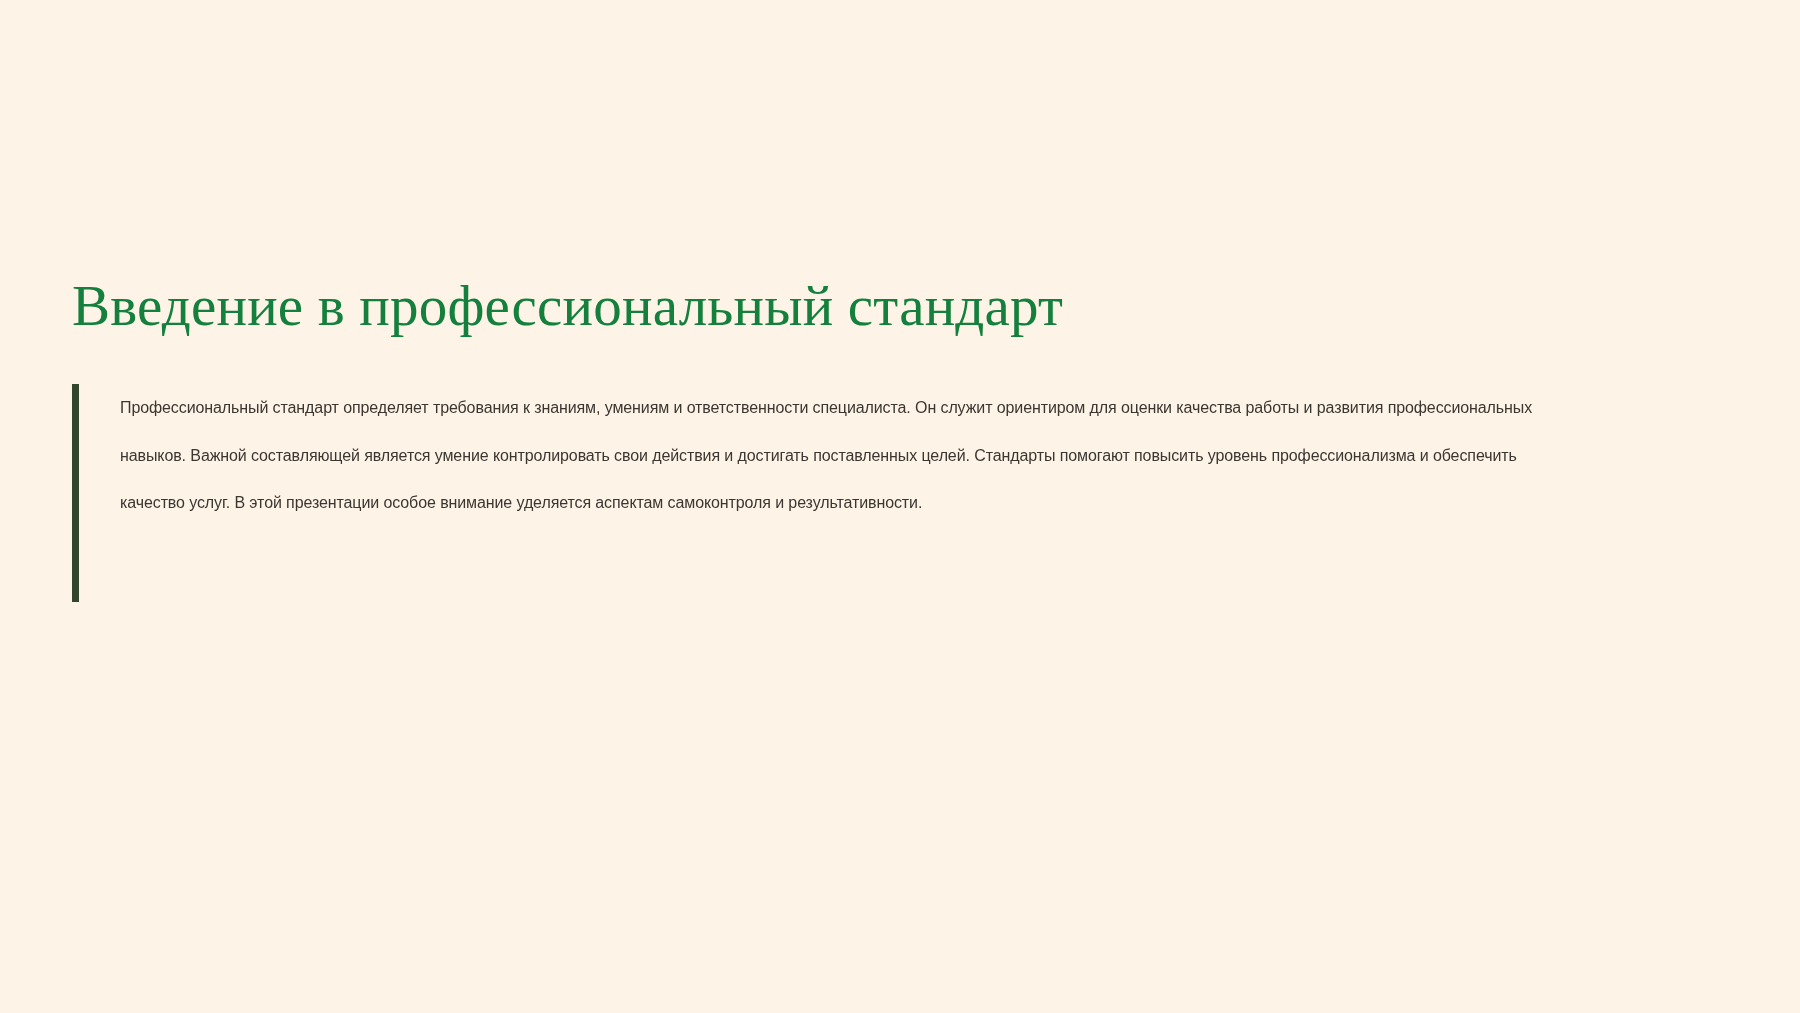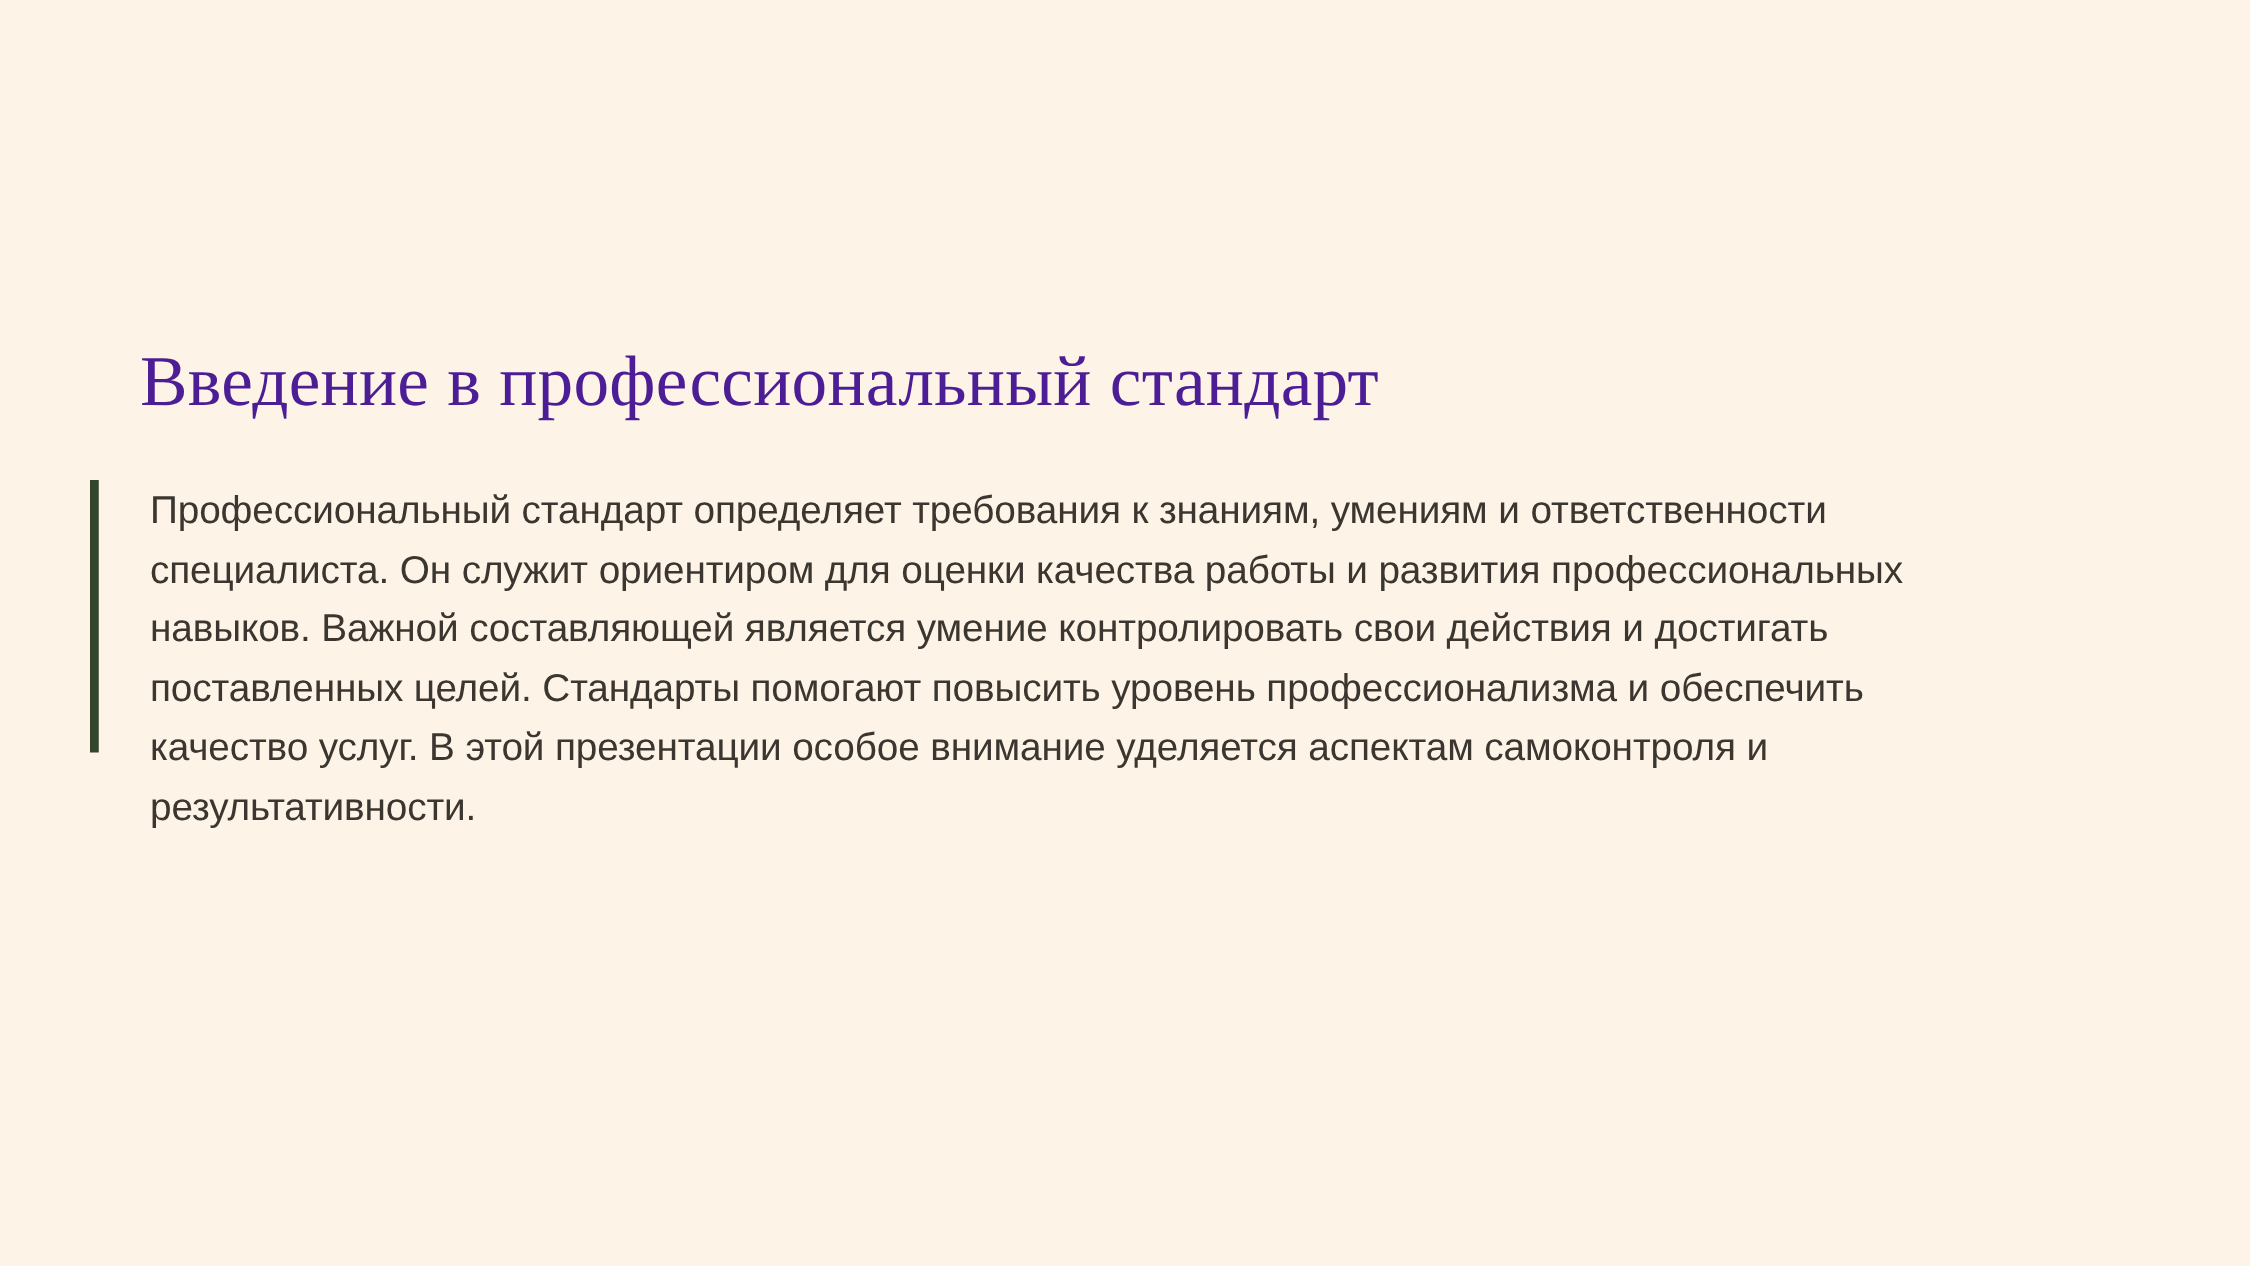--- a/index.html
+++ b/index.html
@@ -56,37 +56,37 @@
     width: 7px;
     height: 218px;
     background: #33462c;
     border-radius: 0;
   }
 
   .body-text {
     margin: 0;
     padding: 0;
     font-family: "Liberation Sans", "DejaVu Sans", sans-serif;
-    font-size: 31px;
+    font-size: 16px;
     font-weight: 400;
     line-height: 47.5px;
     color: #3b3630;
     letter-spacing: -0.1px;
     max-width: 1430px;
     text-align: left;
   }
 </style>
 </head>
 <body style="background: rgb(253, 244, 231);">
 
 <div class="slide" style="background: rgb(253, 244, 231);">
 
   <div class="slide-content">
 
-    <h1 class="slide-title" style="color: #4c1d95; margin-left: 40px;">Введение в профессиональный стандарт</h1>
+    <h1 class="slide-title" style="color: #15803d;">Введение в профессиональный стандарт</h1>
 
     <div class="body-block">
       <div class="accent-bar" style="background: rgb(51, 70, 44);"></div>
       <p class="body-text" style="color: rgb(59, 54, 48);">Профессиональный стандарт определяет требования к знаниям, умениям и ответственности специалиста. Он служит ориентиром для оценки качества работы и развития профессиональных навыков. Важной составляющей является умение контролировать свои действия и достигать поставленных целей. Стандарты помогают повысить уровень профессионализма и обеспечить качество услуг. В этой презентации особое внимание уделяется аспектам самоконтроля и результативности.</p>
     </div>
 
   </div>
 
 </div>
 

